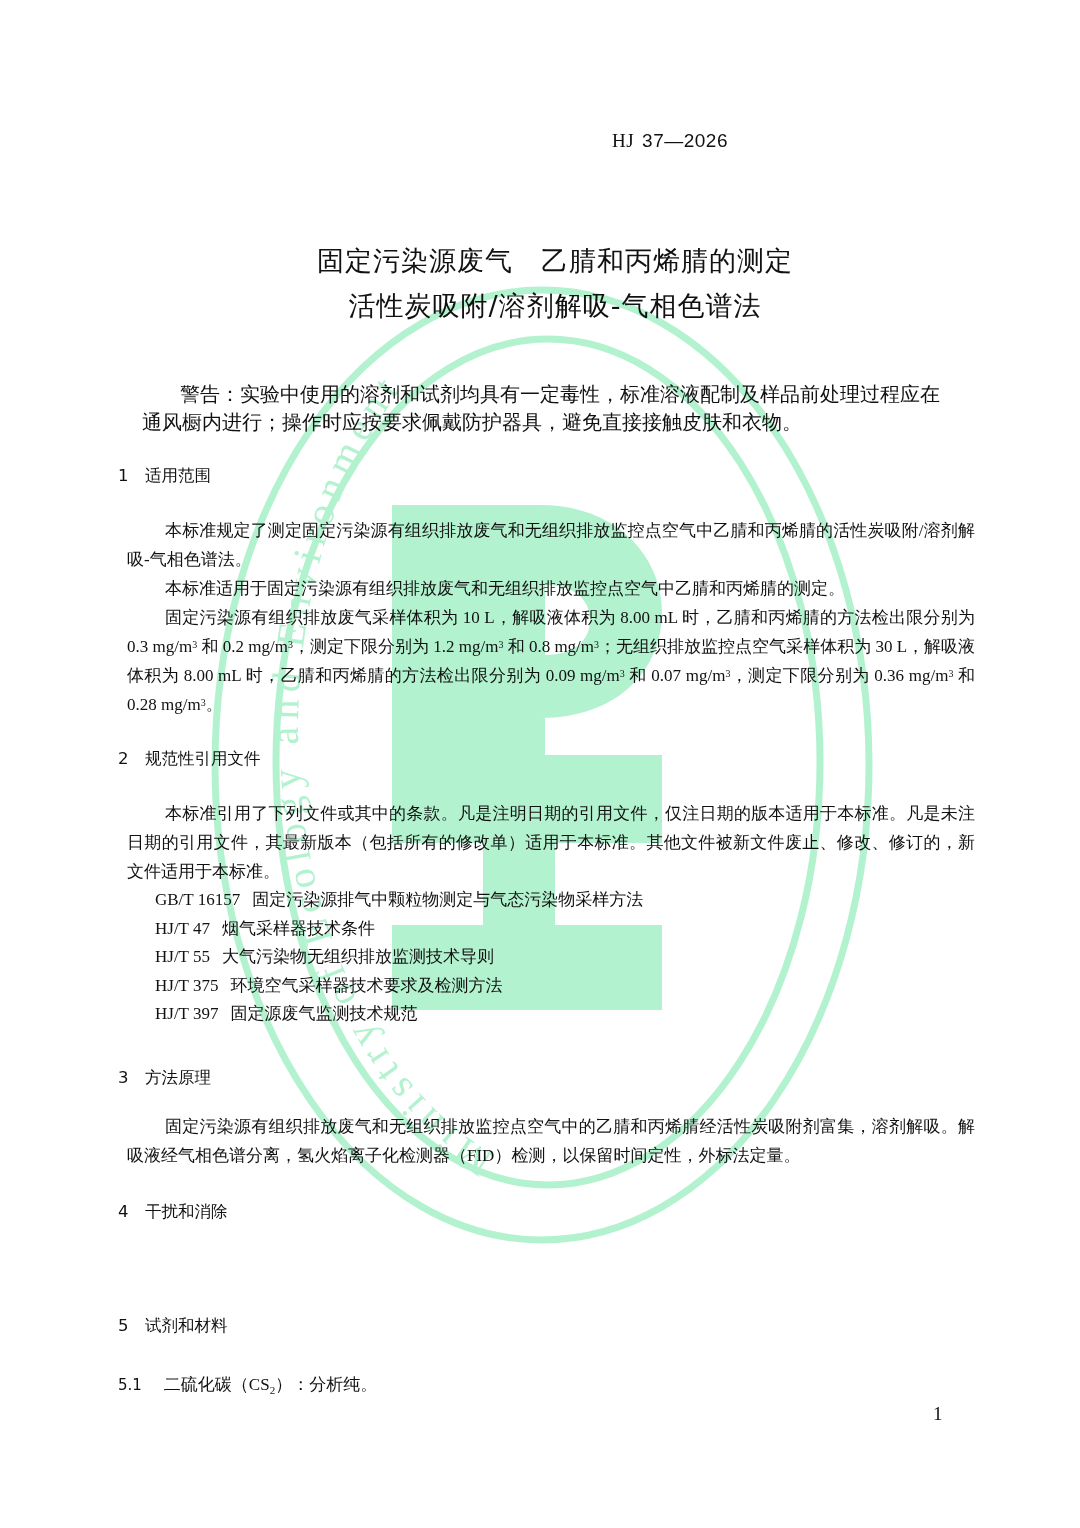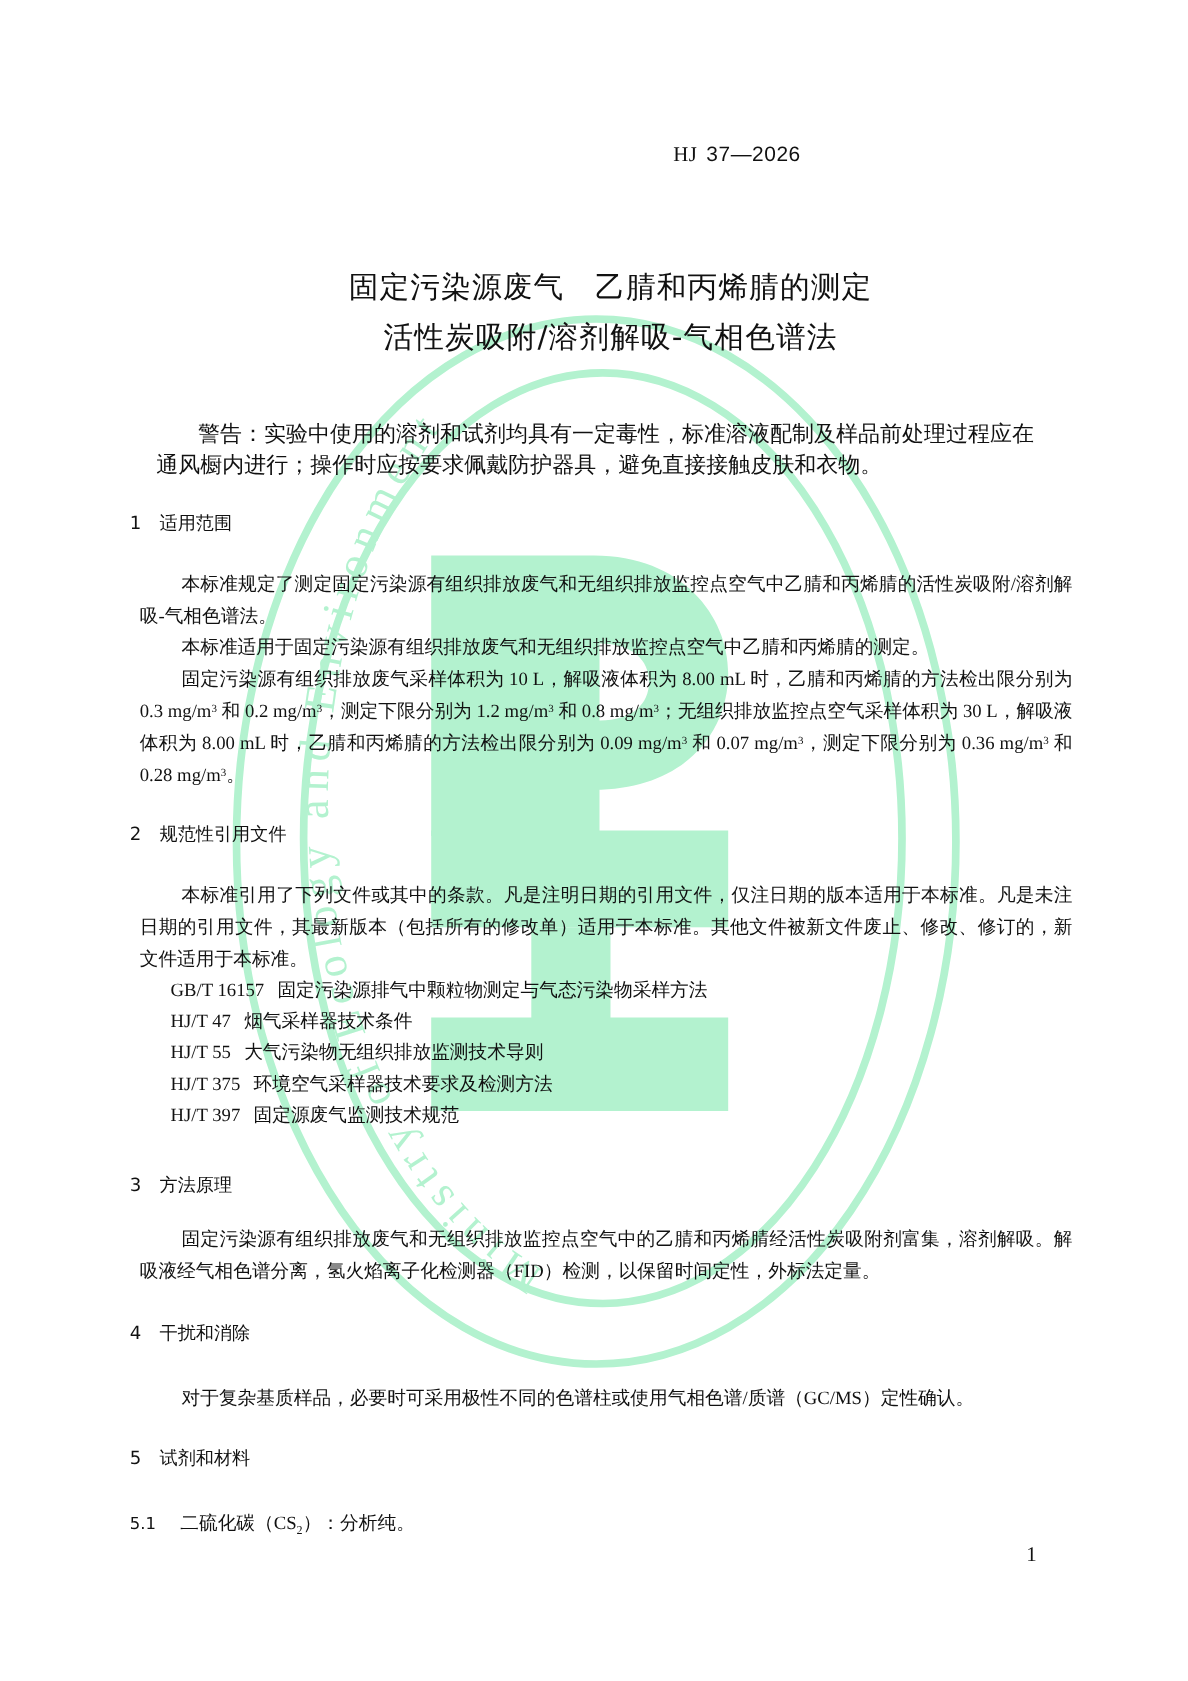--- a/index.html
+++ b/index.html
@@ -85,21 +85,20 @@
     <div class="ref" style="top:1002px;"><span class="code">HJ/T 397</span><span>固定源废气监测技术规范</span></div>
 
     <div class="heading" style="top:1036px;margin-top:31px;">
       <span class="num">3</span><span>方法原理</span>
     </div>
     <div class="para" style="top:1112px;">固定污染源有组织排放废气和无组织排放监控点空气中的乙腈和丙烯腈经活性炭吸附剂富集，溶剂解吸。解吸液经气相色谱分离，氢火焰离子化检测器（FID）检测，以保留时间定性，外标法定量。</div>
 
     <div class="heading" style="top:1201px;">
       <span class="num">4</span><span>干扰和消除</span>
     </div>
-    <div class="para" style="top:1256px;">对于复杂基质样品，必要时可采用极性不同的色谱柱或使用气相色谱/质谱（GC/MS）定性确认。</div>
 
     <div class="heading" style="top:1315px;">
       <span class="num">5</span><span>试剂和材料</span>
     </div>
     <div class="item51">
       <span class="num">5.1</span><span>二硫化碳（CS</span><sub>2</sub><span>）：分析纯。</span>
     </div>
 
     <div class="page-num">1</div>
   </div>

